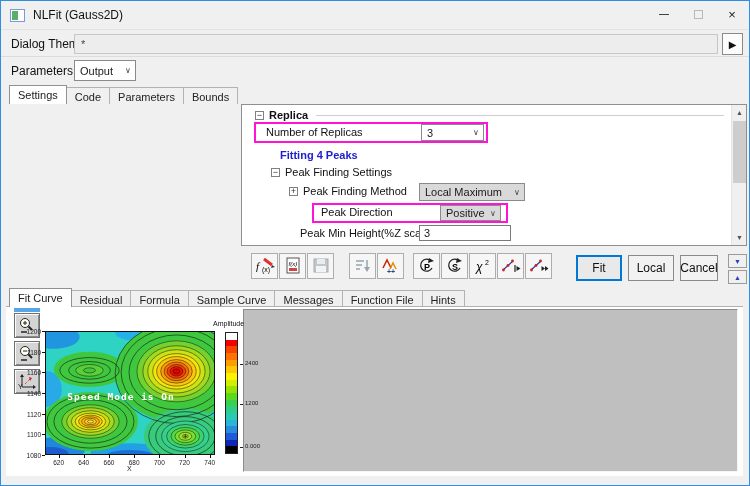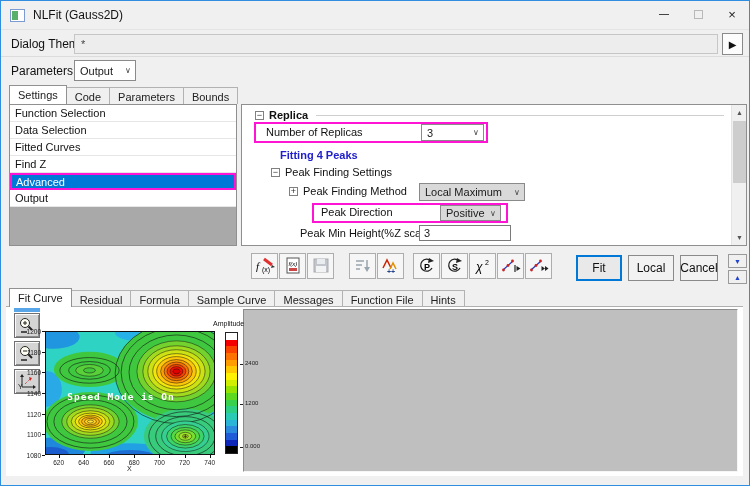--- a/index.html
+++ b/index.html
@@ -110,28 +110,20 @@
     <span class="cv">∨</span>
   </div>
 
   <div class="tabstrip" style="top:84px;">
     <div class="tab active">Settings</div>
     <div class="tab">Code</div>
     <div class="tab">Parameters</div>
     <div class="tab">Bounds</div>
   </div>
 
-  <div class="navpanel">
-    <div class="navitem">Function Selection</div>
-    <div class="navitem">Data Selection</div>
-    <div class="navitem">Fitted Curves</div>
-    <div class="navitem">Find Z</div>
-    <div class="navitem sel">Advanced</div>
-    <div class="navitem">Output</div>
-  </div>
 
   <div class="setpanel">
     <div class="grpbox" style="left:13px;top:6px;">−</div>
     <span class="rowlbl" style="left:27px;top:4px;font-weight:bold;">Replica</span>
     <div style="position:absolute;left:74px;right:22px;top:10px;border-top:1px solid #cfcfcf;"></div>
 
     <div class="hl" style="left:12px;top:17px;width:234px;height:21px;">
       <span class="rowlbl" style="left:10px;top:2px;">Number of Replicas</span>
       <div class="combo" style="left:165px;top:0;width:63px;height:17px;">
         <span class="val">3</span>

